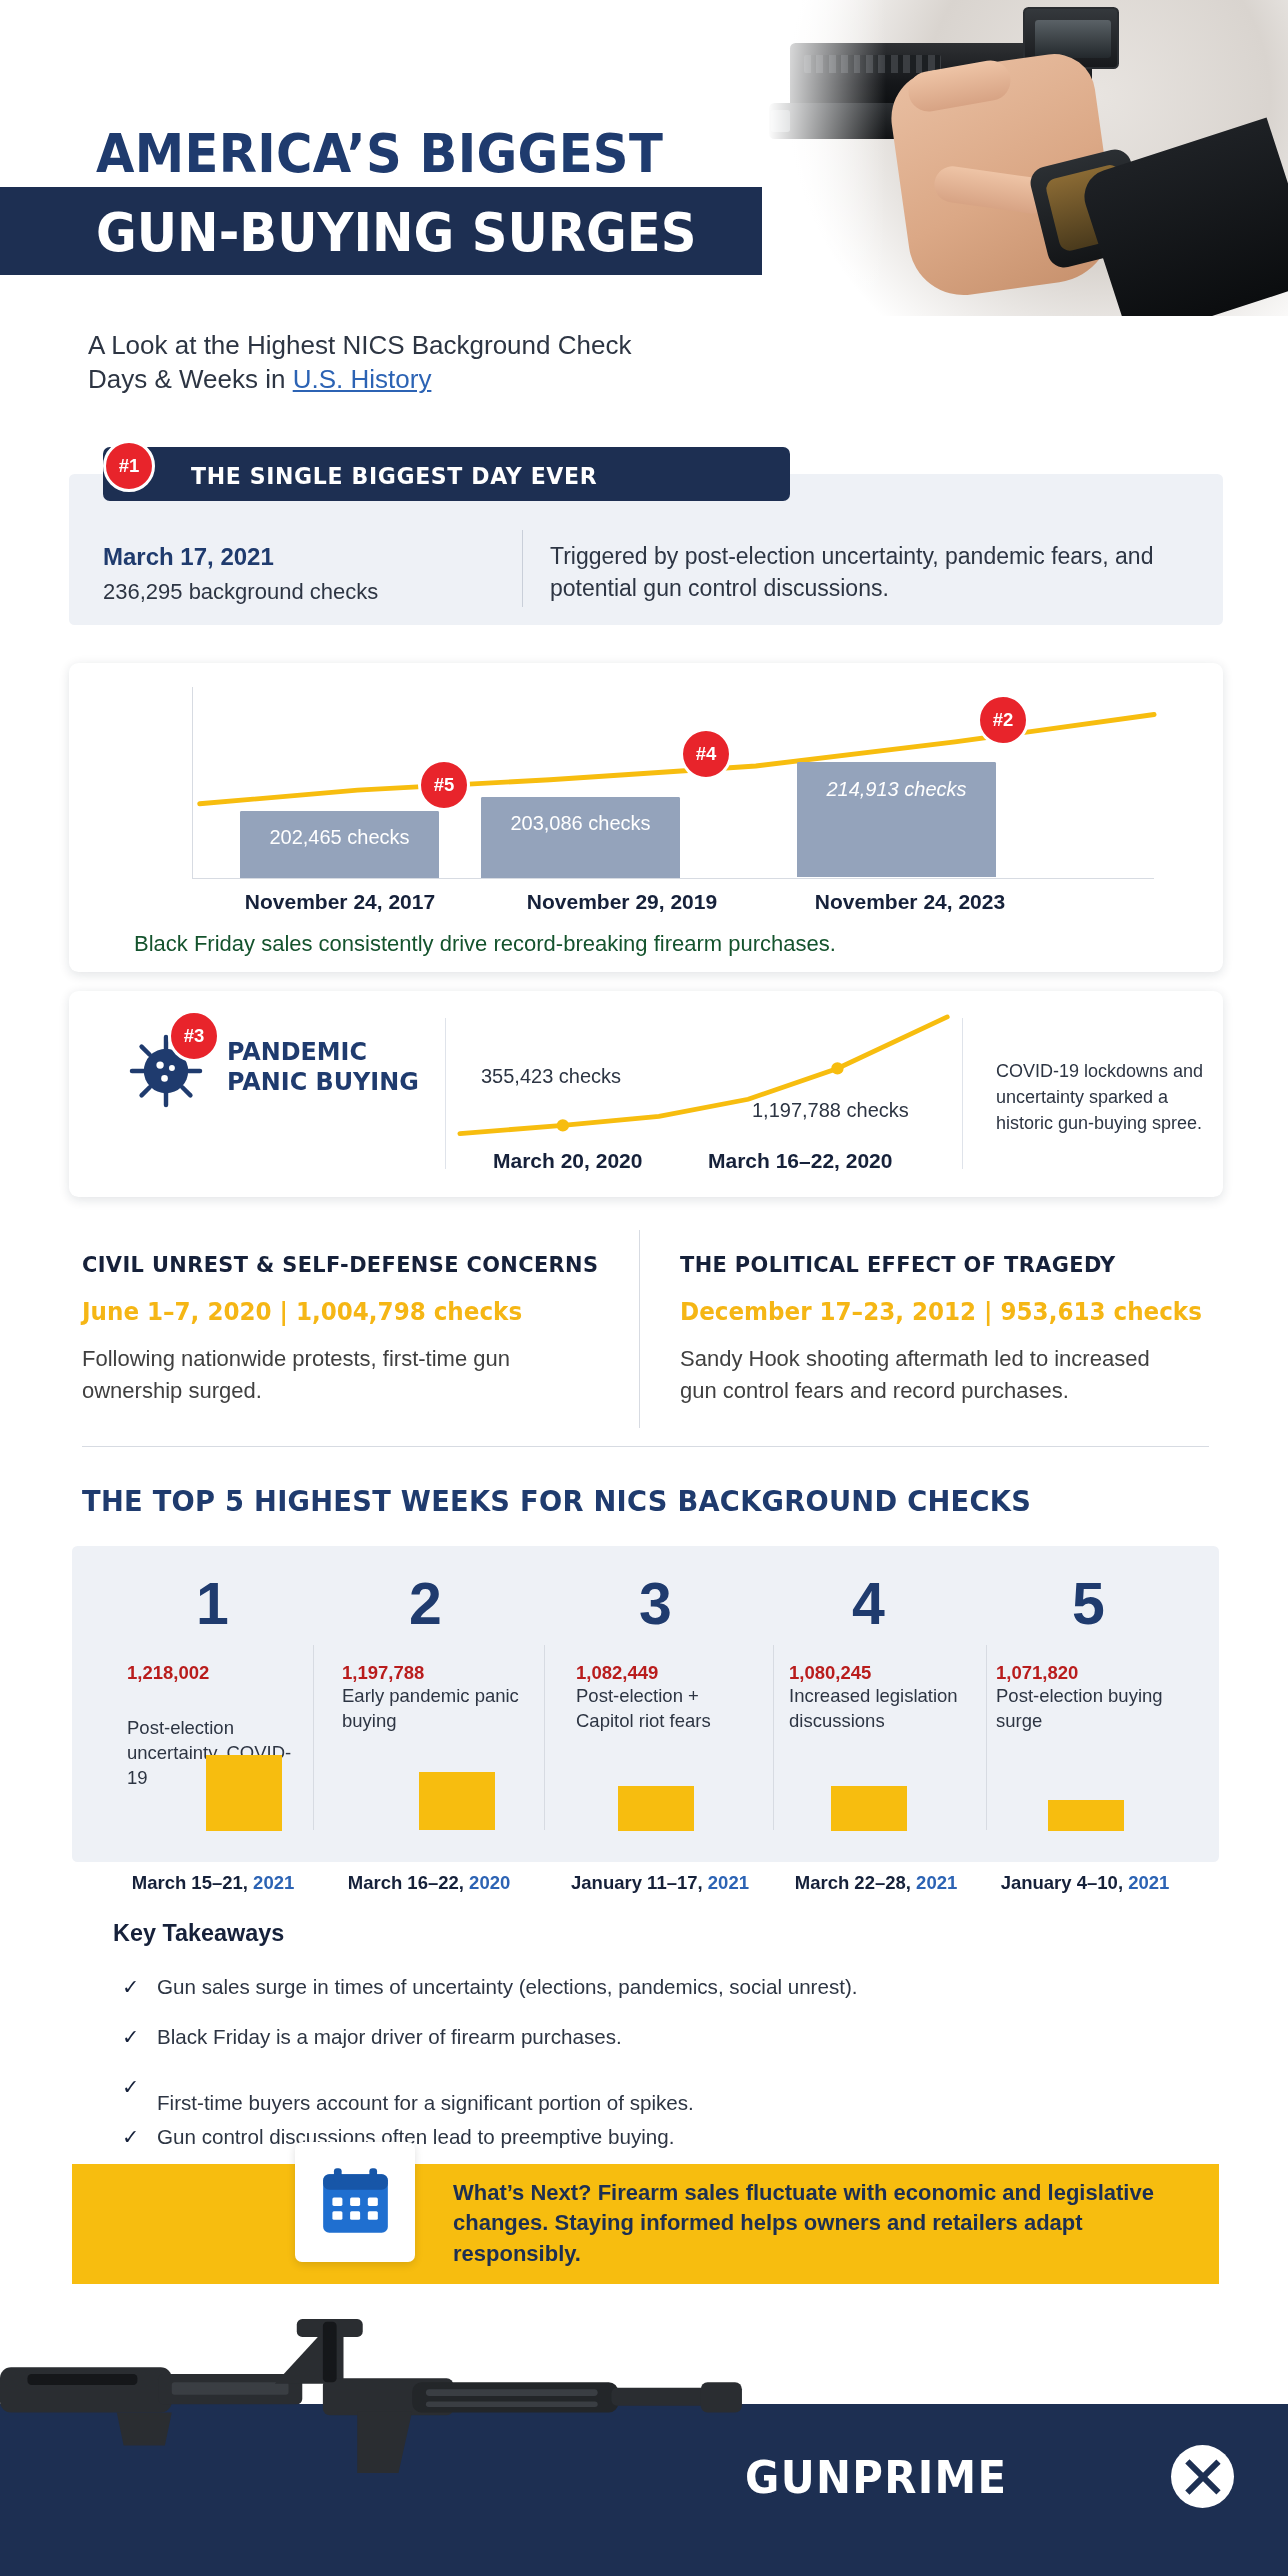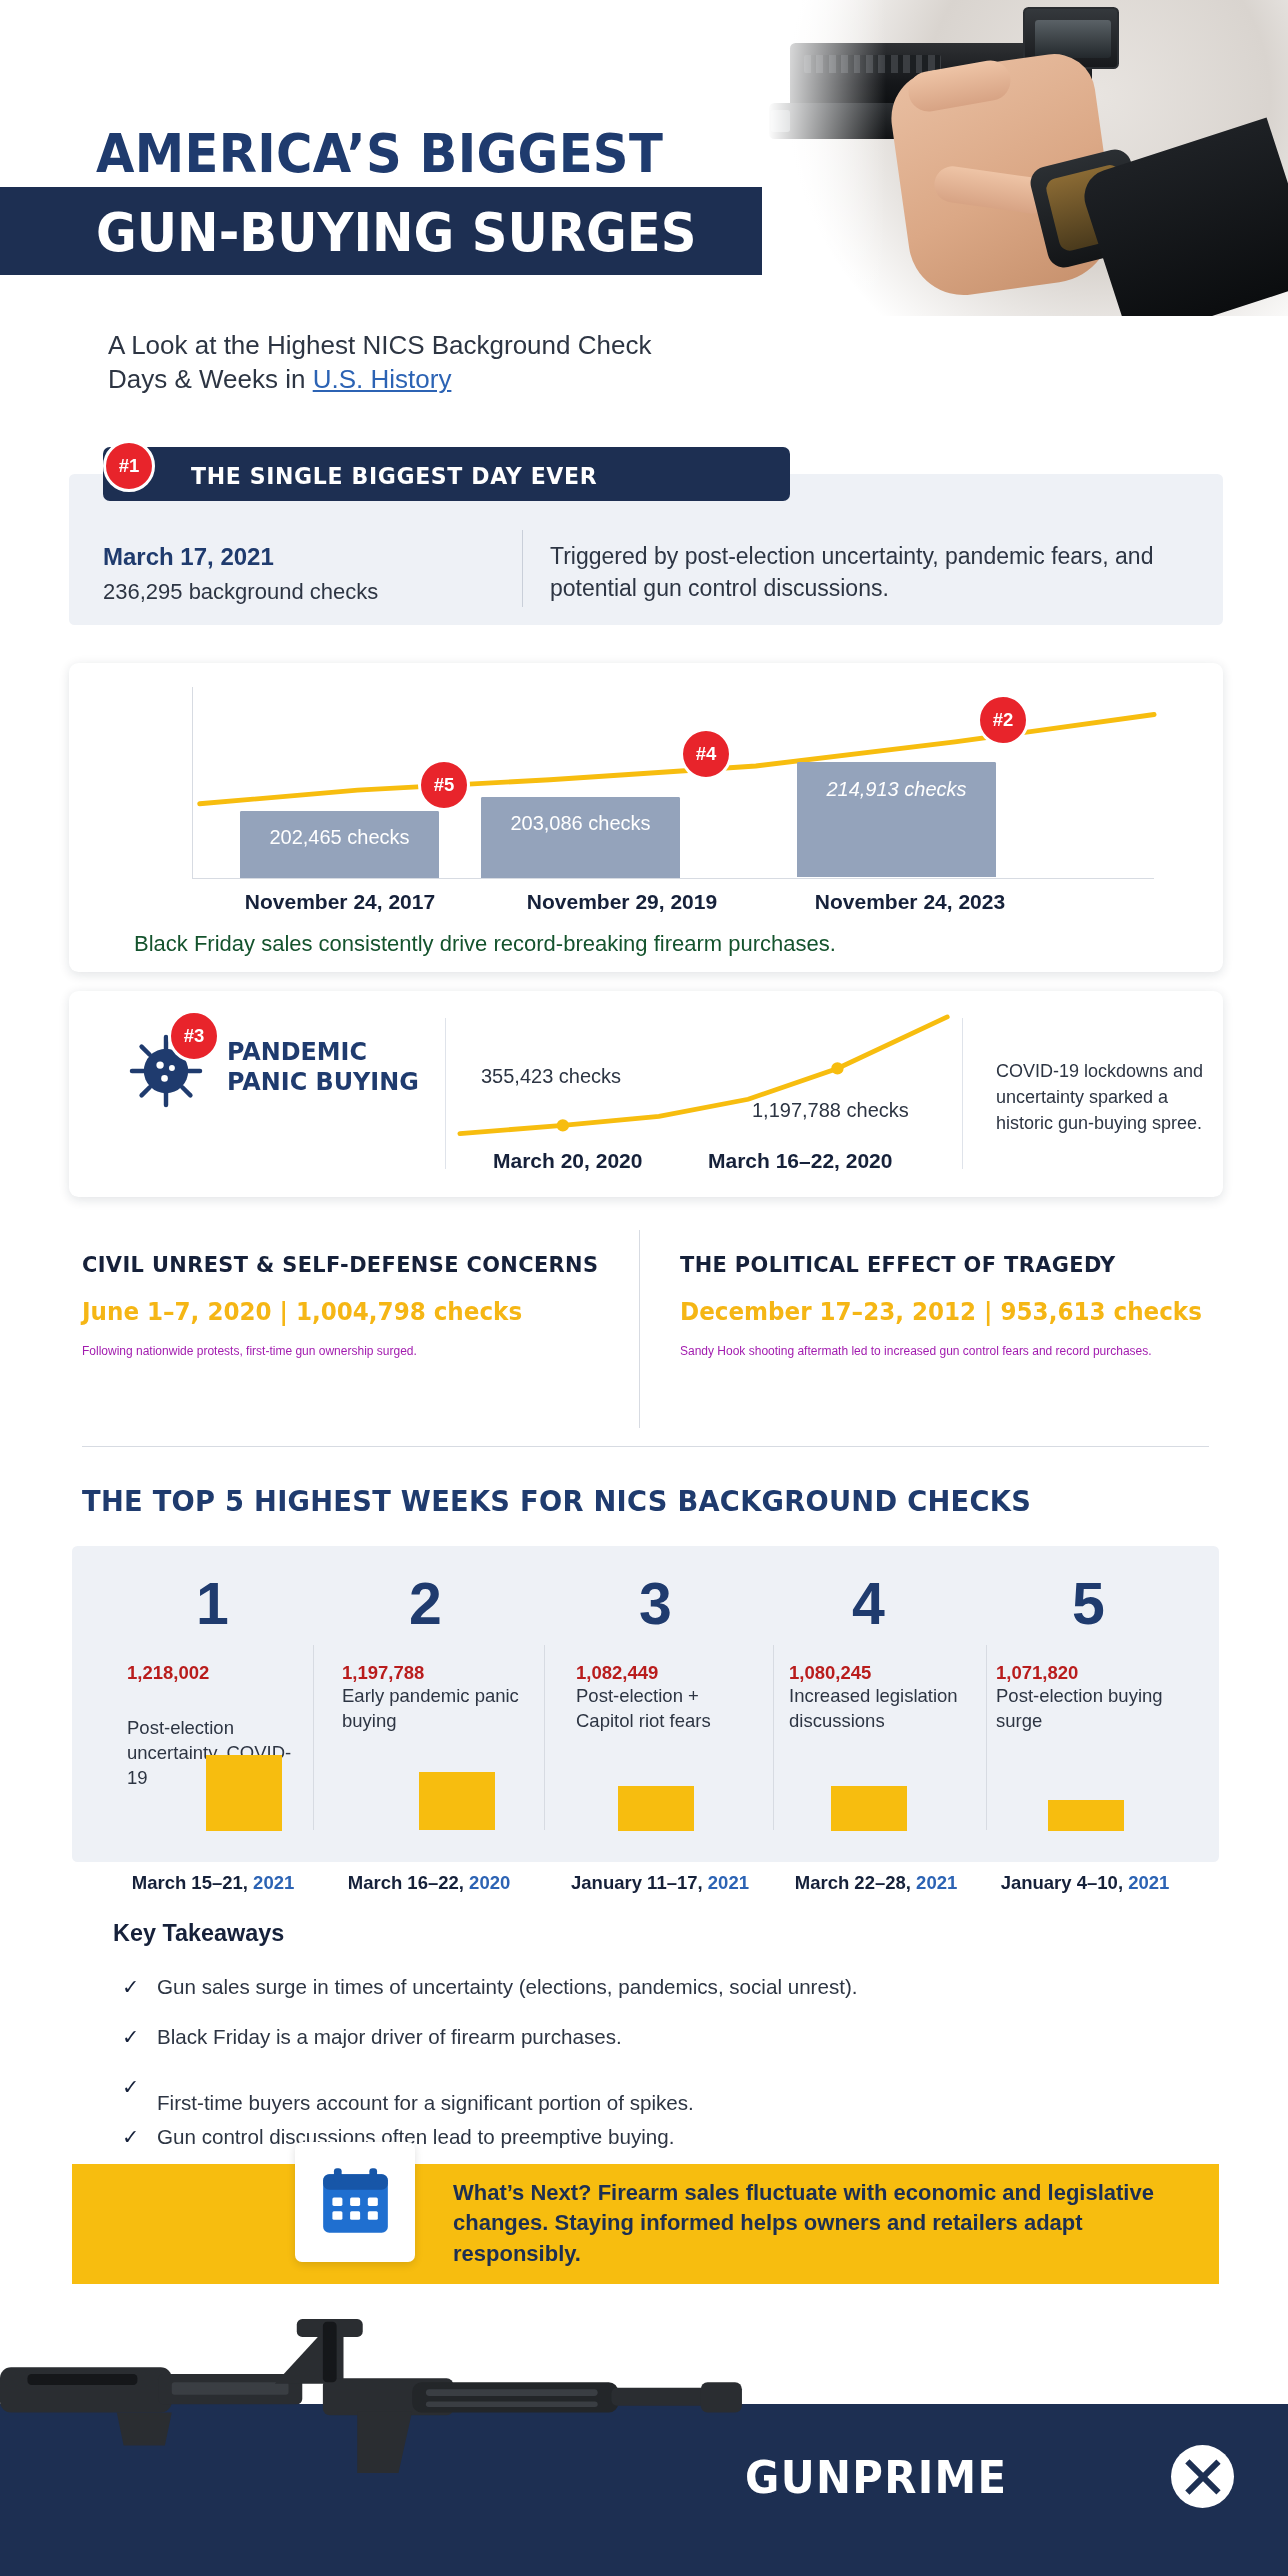--- a/index.html
+++ b/index.html
@@ -154,21 +154,21 @@
     font-size: 54px;
     font-weight: 900;
     color: #ffffff;
     font-family: "DejaVu Sans", sans-serif;
     transform: scaleX(0.92);
     transform-origin: left center;
     white-space: nowrap;
   }
   .subtitle {
     position: absolute;
-    left: 108px; top: 328px;
+    left: 88px; top: 328px;
     width: 673px;
     font-size: 26px;
     line-height: 1.32;
     color: #2d3543;
     font-weight: 400;
   }
   .subtitle .underline {
     color: #2c63b4;
     text-decoration: underline;
   }
@@ -400,23 +400,23 @@
     position: absolute;
     font-size: 24px;
     font-weight: 900;
     color: #f5b615;
     font-family: "DejaVu Sans", sans-serif;
     transform: scaleX(0.96);
     transform-origin: left center;
   }
   .c-body {
     position: absolute;
-    font-size: 12px;
+    font-size: 22px;
     line-height: 1.45;
-    color: #a21caf;
+    color: #404040;
   }
   #c1head { left: 82px; top: 1252px; }
   #c1stat { left: 82px; top: 1298px; }
   #c1body { left: 82px; top: 1343px; width: 440px; }
   #c2head { left: 680px; top: 1252px; }
   #c2stat { left: 680px; top: 1298px; }
   #c2body { left: 680px; top: 1343px; width: 508px; }
 
   
   .top5-title {

